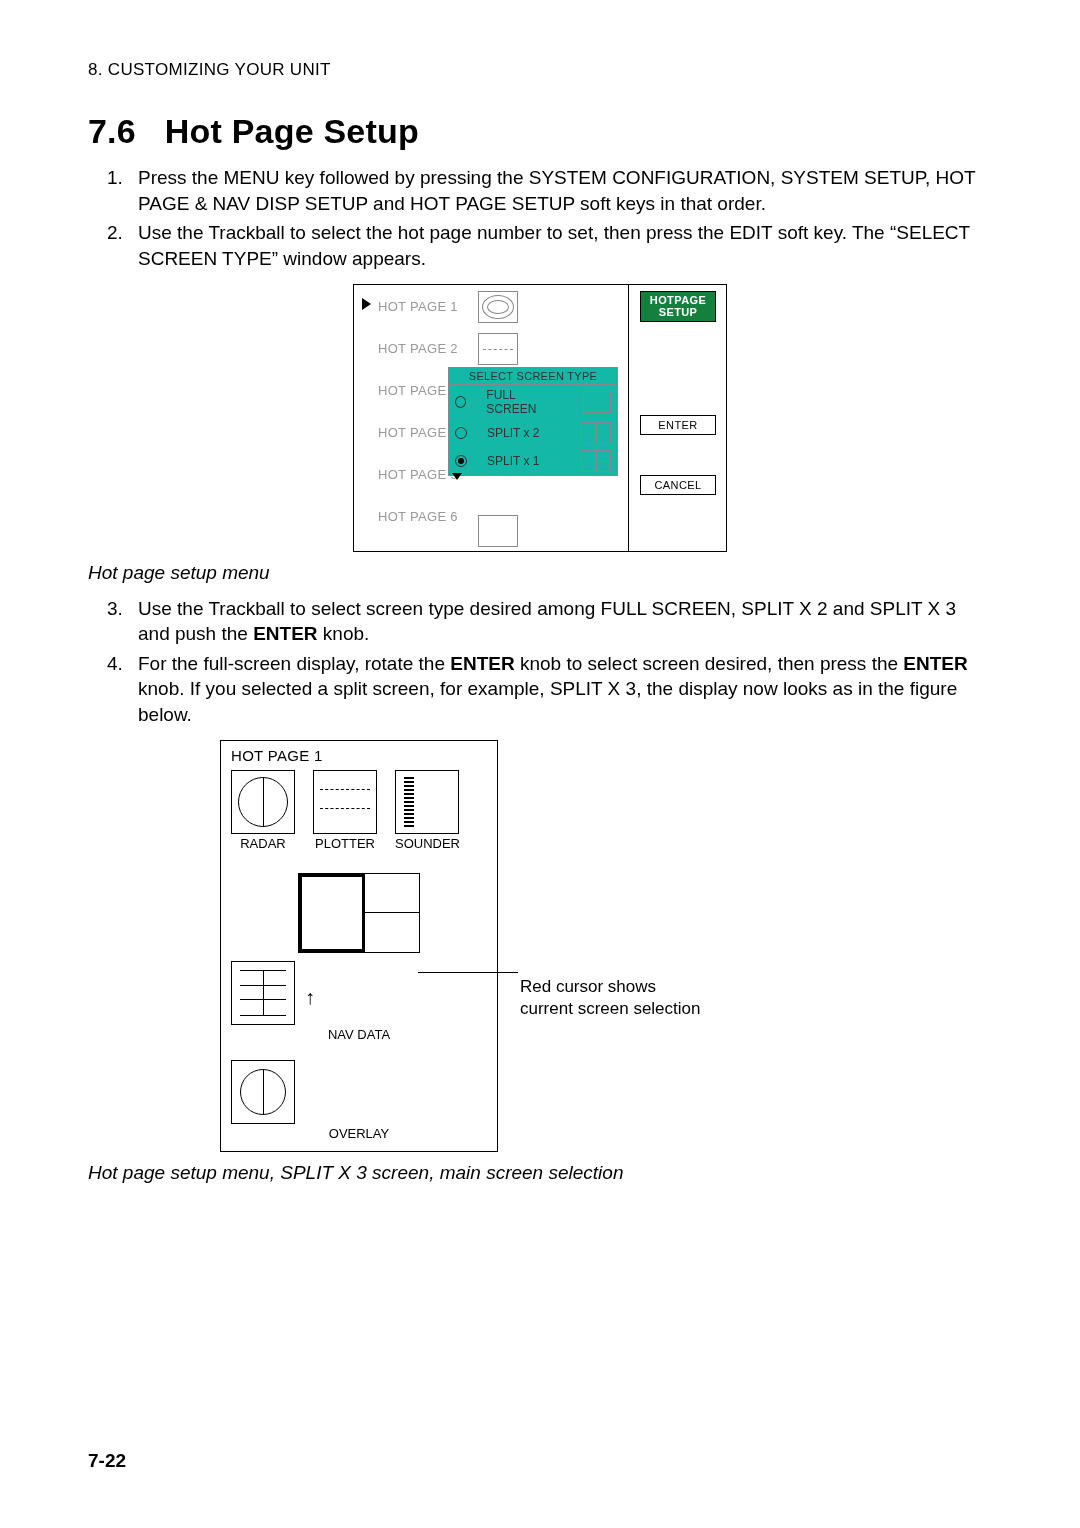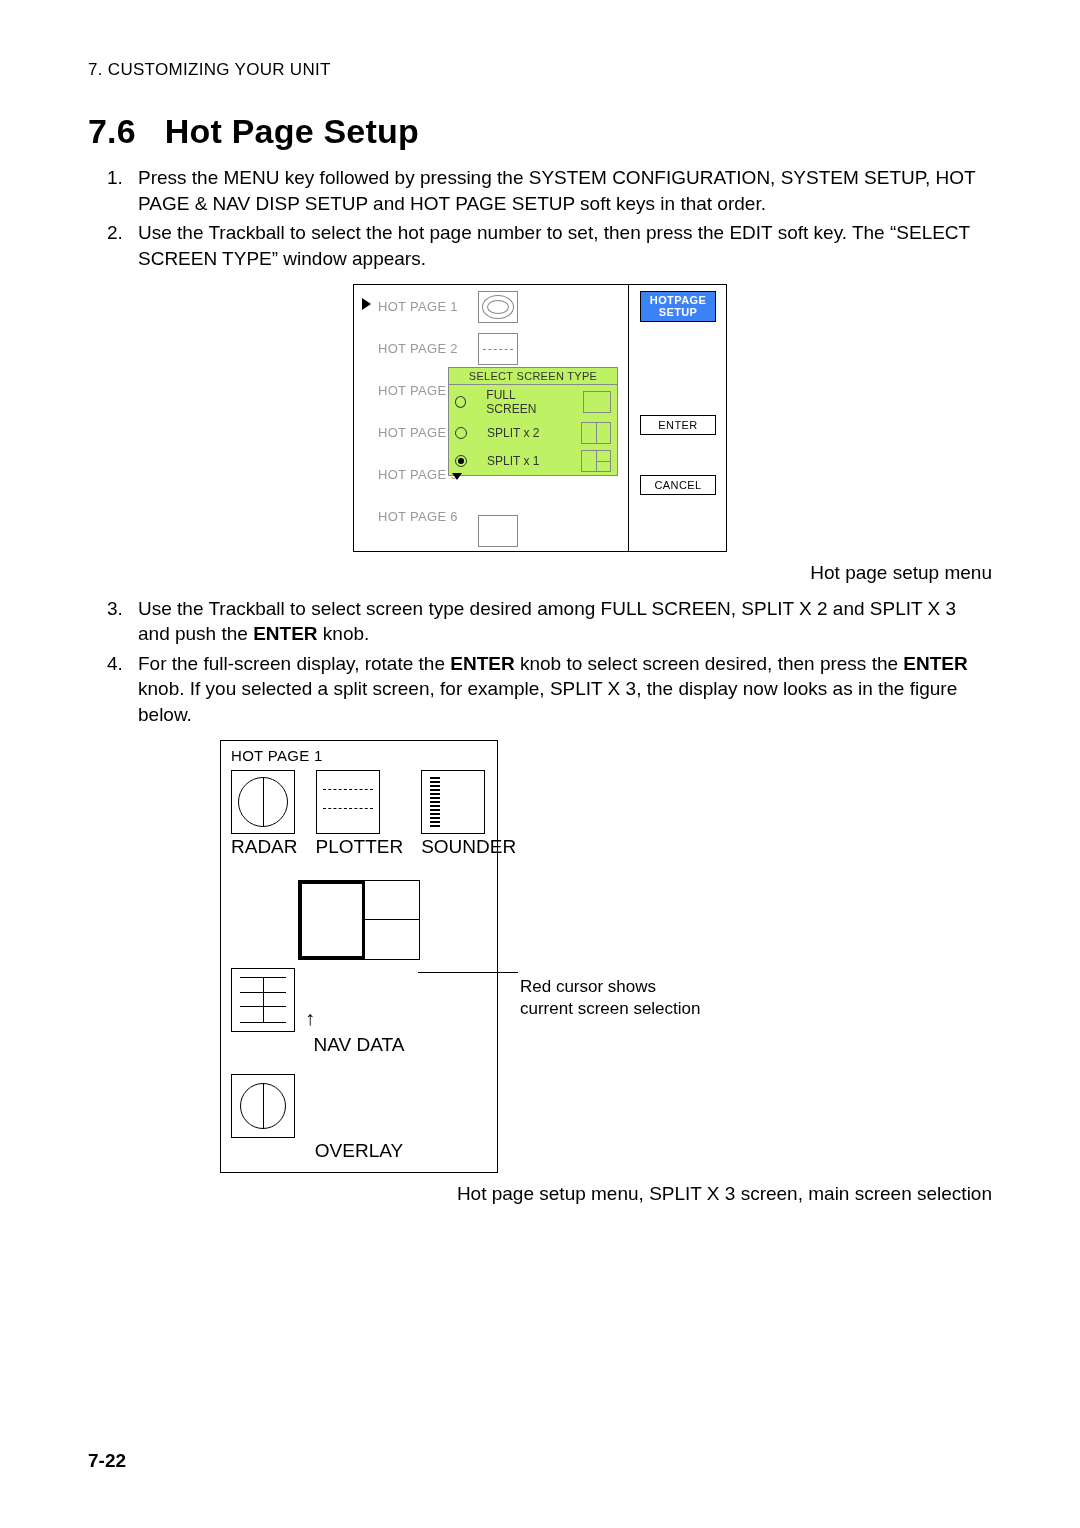--- a/index.html
+++ b/index.html
@@ -39,21 +39,22 @@
     padding-left: 28px;
     margin: 12px;
     max-width: 880px;
   }
   ol.steps li {
     margin-bottom: 4px;
     padding-left: 10px;
   }
   .figure-caption {
     font-size: 19px;
-    text-align: right;
+    font-style: italic;
+    text-align: left;
     margin: 10px 0 8px 0;
   }
   strong { font-weight: bold; }
 
   
   .fig1 {
     width: 372px;
     height: 266px;
     border: 1px solid #000;
     margin: 10px auto 6px auto;
@@ -108,21 +109,21 @@
   .fig1 .thumb.plotter::before {
     content:"";
     position:absolute; left:4px; right:4px; top:50%;
     border-top:1px dashed #888;
   }
   .fig1 .dropdown {
     position: absolute;
     left: 94px; top: 82px;
     width: 168px;
     border: 1px solid #888;
-    background: #bef264;
+    background: #14b8a6;
     font-size: 12px;
     color: #333;
   }
   .fig1 .dropdown .dd-header {
     border-bottom: 1px solid #888;
     text-align: center;
     padding: 2px 0;
     font-size: 11px;
     letter-spacing: 0.3px;
   }
@@ -174,21 +175,21 @@
     width: 74px;
     border: 1px solid #000;
     font-size: 11px;
     text-align: center;
     padding: 3px 0;
     color: #000;
     background: #fff;
     letter-spacing: 0.4px;
   }
   .fig1 .softkey.current {
-    background: #3b82f6;
+    background: #15803d;
     color: #fff;
     font-weight: bold;
     line-height: 1.15;
     padding: 2px 0;
   }
 
   
   .fig2-wrap {
     width: 640px;
     margin: 12px auto 6px auto;
@@ -206,21 +207,21 @@
     font-size: 15px;
     letter-spacing: 0.3px;
   }
   .fig2 .row {
     display: flex;
     gap: 18px;
     padding: 4px 10px;
   }
   .fig2 .cell {
     text-align: center;
-    font-size: 19px;
+    font-size: 13px;
   }
   .fig2 .icon {
     width: 62px; height: 62px;
     border: 1px solid #000;
     margin-bottom: 2px;
     position: relative;
     background:#fff;
   }
   .fig2 .icon.radar::before {
     content:""; position:absolute; inset:6px;
@@ -292,21 +293,21 @@
     bottom: 56px;
     font-size: 19px;
     font-weight: bold;
   }
 </style>
 </head>
 <body>
 
 <div class="page">
 
-  <div class="chapter-header">7. CUSTOMIZING YOUR UNIT</div>
+  <div class="chapter-header">8. CUSTOMIZING YOUR UNIT</div>
 
   <h1 class="section-title">
     <span>7.6</span>&nbsp;&nbsp;&nbsp;<span>Hot Page Setup</span>
   </h1>
 
 
   <ol class="steps">
     <li>Press the MENU key followed by pressing the SYSTEM CONFIGURATION, SYSTEM SETUP, HOT PAGE &amp; NAV DISP SETUP and HOT PAGE SETUP soft keys in that order.</li>
     <li>Use the Trackball to select the hot page number to set, then press the EDIT soft key. The “SELECT SCREEN TYPE” window appears.</li>
   </ol>

